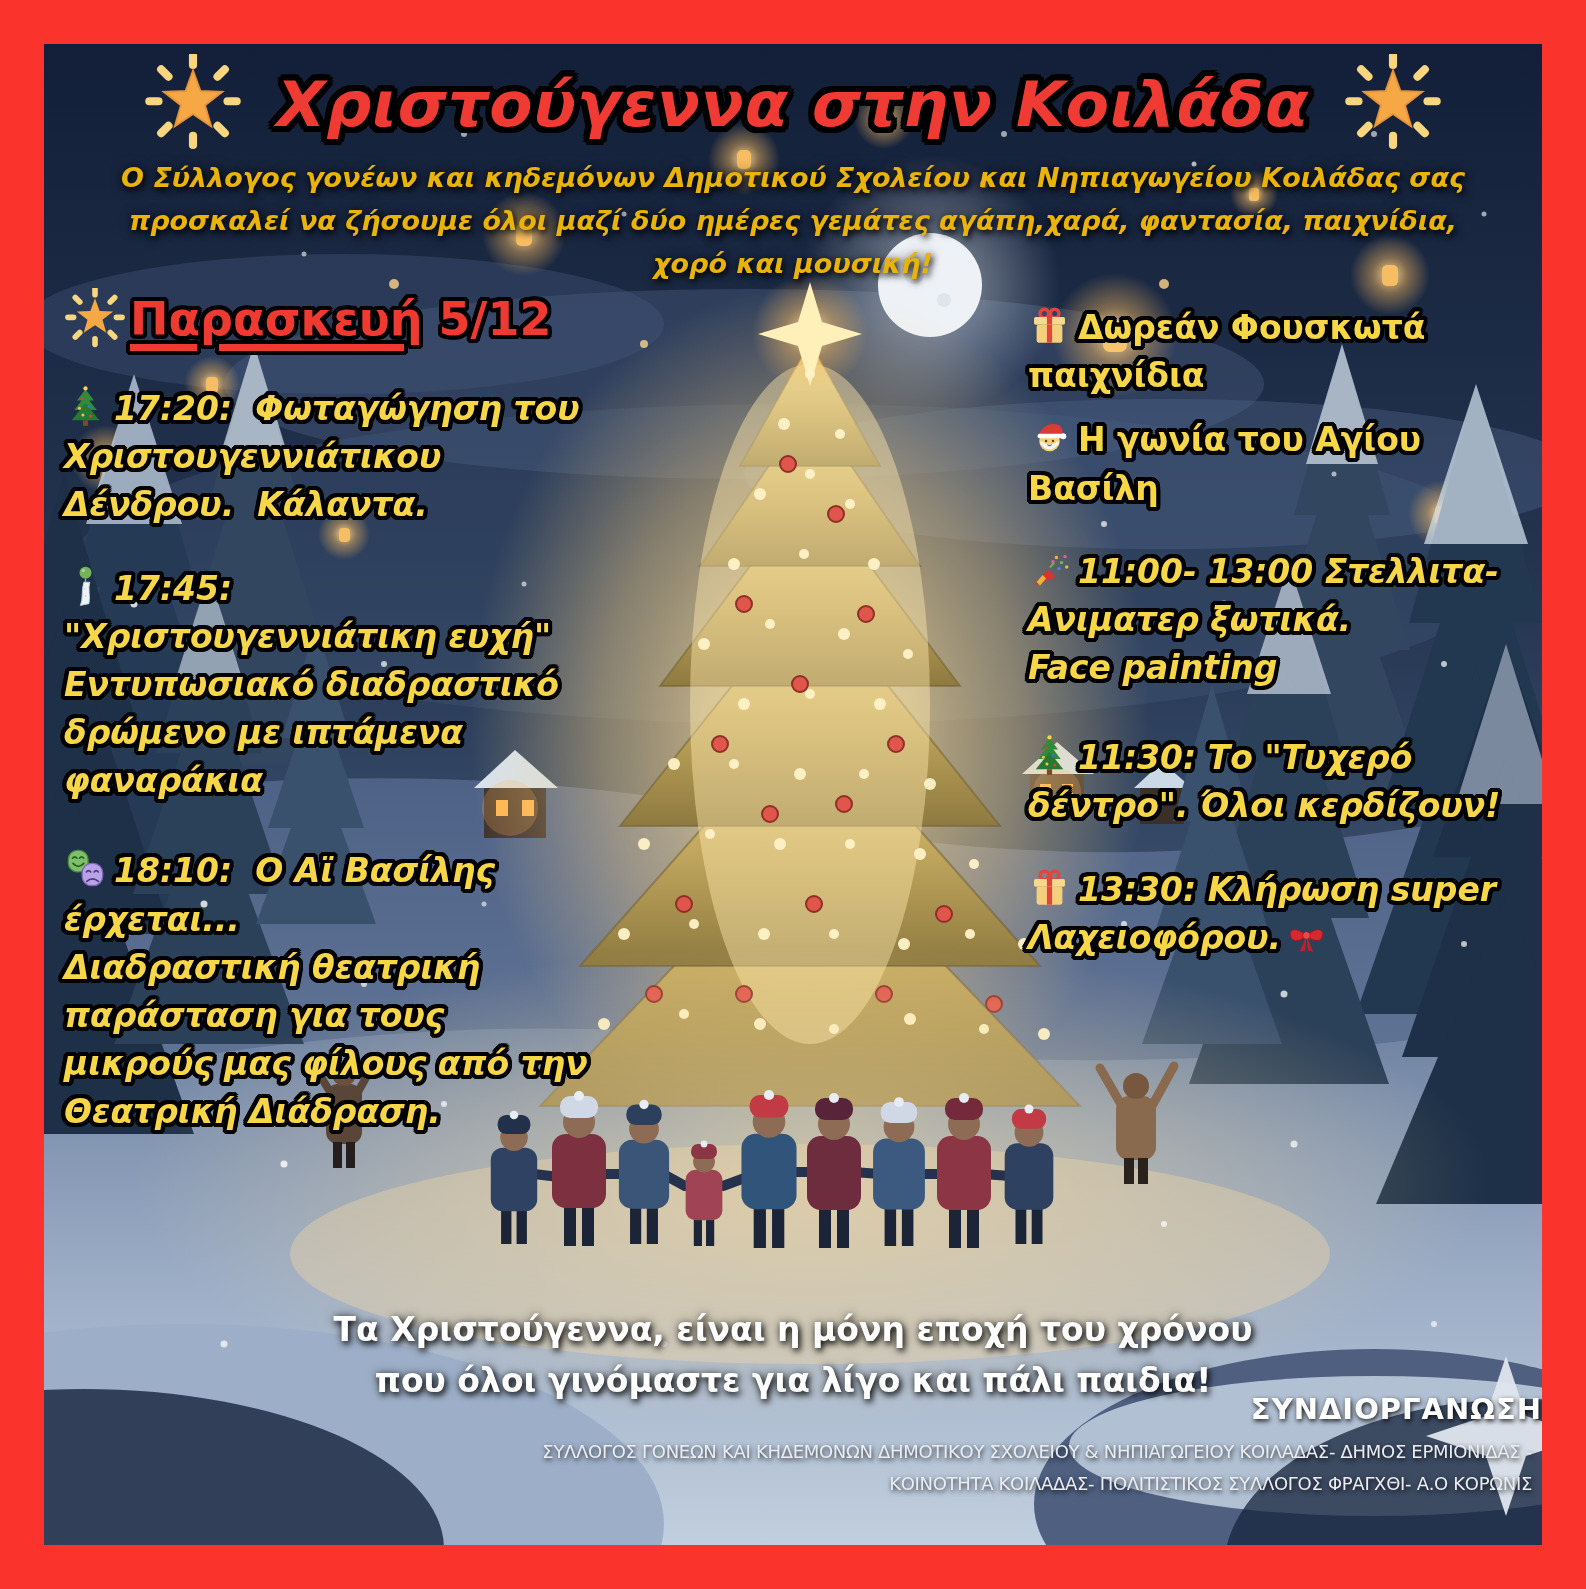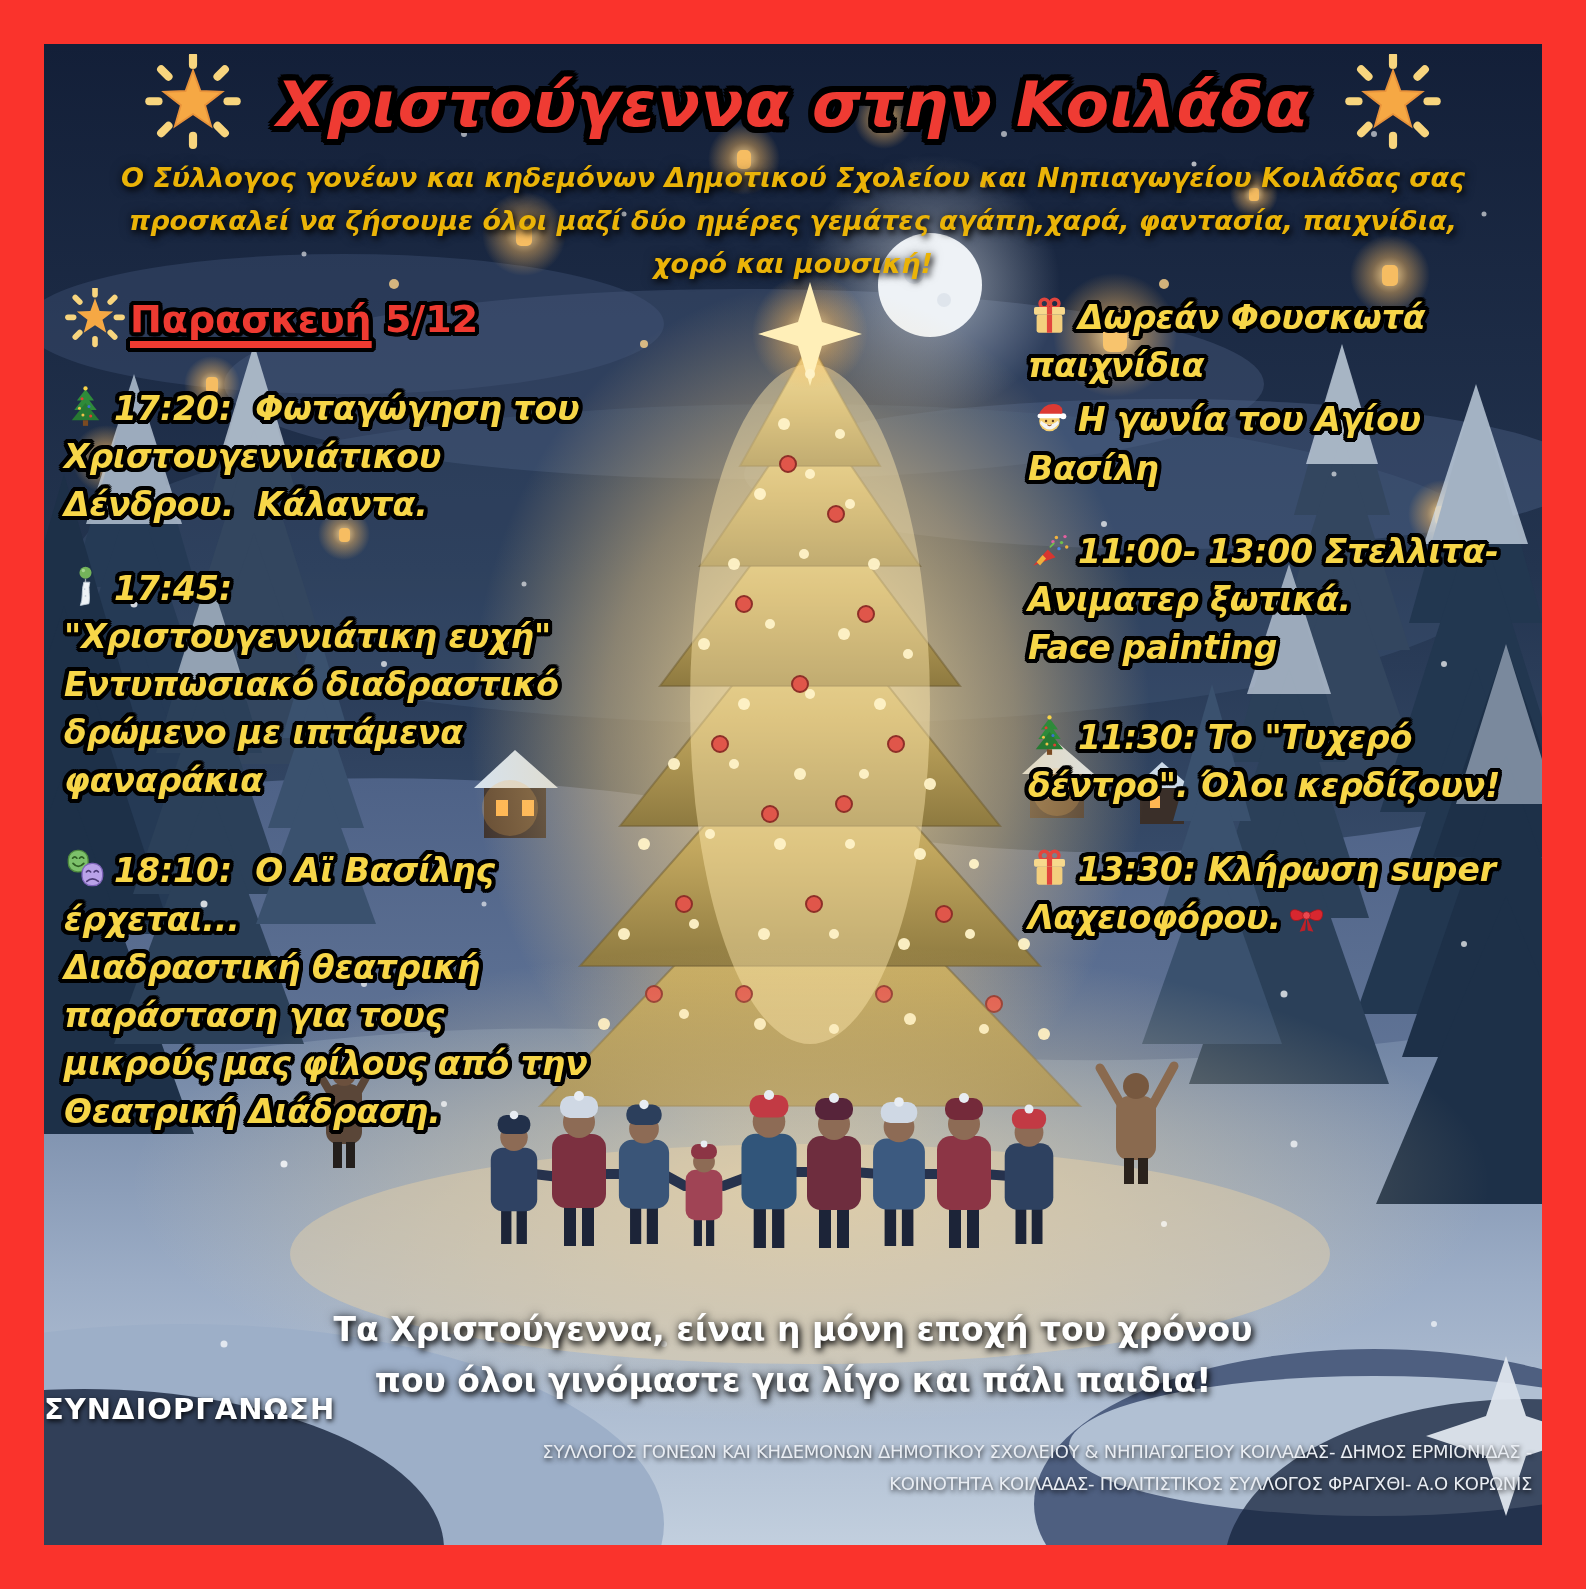--- a/index.html
+++ b/index.html
@@ -22,35 +22,35 @@
   .title{font-size:63px;font-weight:bold;font-style:italic;color:#ef3b33;letter-spacing:1px;}
   .ic-title{display:inline-block;width:100px;height:100px;}
 
   .intro{position:absolute;top:112px;left:60px;right:60px;text-align:center;color:#eab308;
          font-size:27px;font-weight:bold;font-style:italic;line-height:1.6;white-space:pre-line;
          text-shadow:2px 3px 6px rgba(0,0,0,.9),0 0 12px rgba(0,0,0,.55);}
 
   .col{position:absolute;top:244px;}
   .col-left{left:20px;width:600px;}
   .col-right{left:984px;width:512px;}
-  .col-heading{font-size:38px;font-weight:bold;color:#ee3a31;white-space:pre;display:flex;align-items:center;}
+  .col-heading{font-size:46px;font-weight:bold;color:#ee3a31;white-space:pre;display:flex;align-items:center;}
   .hd-underline{text-decoration:underline;text-decoration-thickness:7px;text-underline-offset:9px;}
   .ic-head{display:inline-block;width:62px;height:62px;margin-right:4px;flex:0 0 auto;}
 
   .event{font-size:33px;font-weight:bold;color:#f7d648;line-height:1.46;white-space:pre;}
   .mt-lg{margin-top:35px;font-style:italic;}
   .mt-md{margin-top:42px;font-style:italic;}
-  .mt-sm{margin-top:6px;font-style:italic;}
+  .mt-sm{margin-top:16px;}
   .ic{display:inline-block;width:43px;height:43px;vertical-align:-8px;margin-right:7px;}
   .ic-suffix{margin-left:4px;margin-right:0;}
 
   .quote{position:absolute;top:1260px;left:0;right:0;text-align:center;color:#fff;font-size:33px;
          font-weight:bold;line-height:1.55;white-space:pre-line;
          text-shadow:2px 3px 6px rgba(0,0,0,.9),0 0 10px rgba(0,0,0,.5);}
-  .footer-heading{position:absolute;top:1348px;left:0;right:0;text-align:left;color:#fff;
+  .footer-heading{position:absolute;top:1348px;left:0;right:0;text-align:right;color:#fff;
          font-size:29px;font-weight:bold;letter-spacing:1px;text-shadow:1px 2px 5px rgba(0,0,0,.9);}
   .organizers{position:absolute;top:1392px;left:10px;right:10px;text-align:right;color:#e9edf3;
          font-size:18px;line-height:1.8;white-space:pre-line;letter-spacing:-0.3px;
          text-shadow:1px 2px 5px rgba(0,0,0,.85);}
 </style>
 </head>
 <body>
 
 <div class="poster">
  <div class="canvas">

